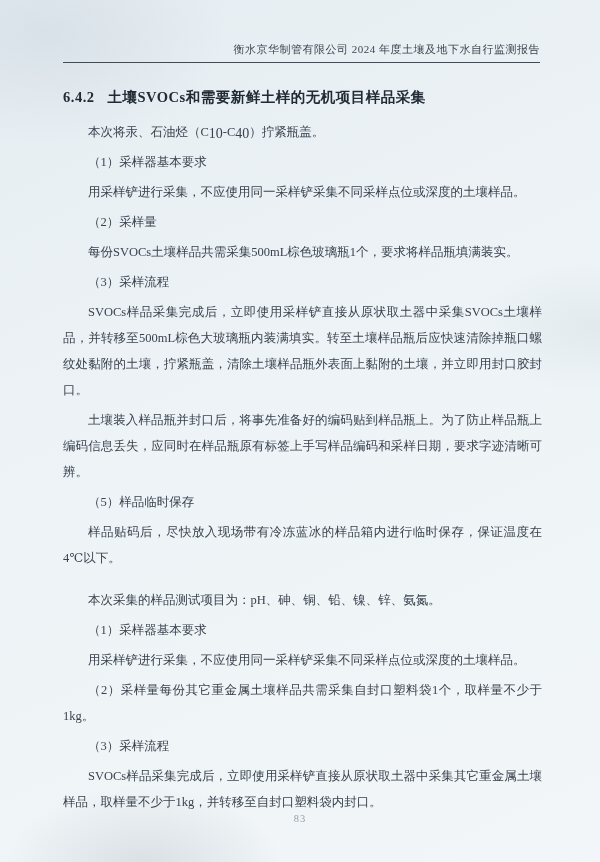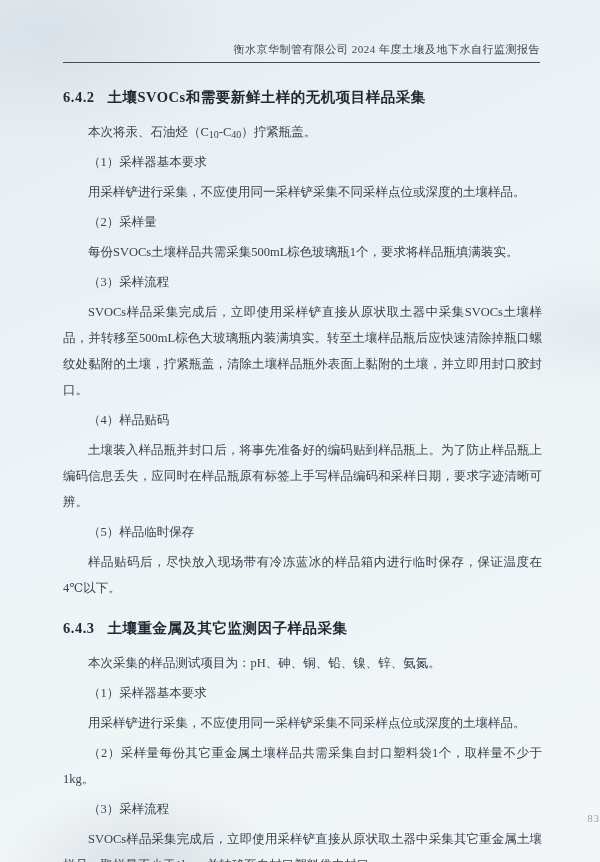--- a/index.html
+++ b/index.html
@@ -45,28 +45,28 @@
     text-align: left;
   }
   .section-heading .sec-num { letter-spacing: 0.5px; text-align: right; }
   .section-heading .sec-title { margin-left: 13px; letter-spacing: 0.5px; text-align: center; }
   .section + .section { margin-top: 16px; }
   .para {
     text-indent: 2em;
     margin-bottom: 4px;
   }
   sub.subscript {
-    font-size: 10px;
+    font-size: 14px;
     line-height: 0;
     vertical-align: -2px;
   }
   .page-number {
     position: absolute;
     bottom: 38px; left: 0; right: 0;
-    text-align: right;
+    text-align: center;
     font-size: 10.5px;
     color: #949ea6;
     letter-spacing: 1px;
   }
 </style>
 </head>
 <body>
 
 <div class="page">
 
@@ -80,30 +80,26 @@
       <h2 class="section-heading">
         <span class="sec-num">6.4.2</span><span class="sec-title">土壤SVOCs和需要新鲜土样的无机项目样品采集</span>
       </h2>
       <p class="para"><span>本次将汞、石油烃（C</span><sub class="subscript">10</sub><span>-C</span><sub class="subscript">40</sub><span>）拧紧瓶盖。</span></p>
       <p class="para">（1）采样器基本要求</p>
       <p class="para">用采样铲进行采集，不应使用同一采样铲采集不同采样点位或深度的土壤样品。</p>
       <p class="para">（2）采样量</p>
       <p class="para">每份SVOCs土壤样品共需采集500mL棕色玻璃瓶1个，要求将样品瓶填满装实。</p>
       <p class="para">（3）采样流程</p>
       <p class="para">SVOCs样品采集完成后，立即使用采样铲直接从原状取土器中采集SVOCs土壤样品，并转移至500mL棕色大玻璃瓶内装满填实。转至土壤样品瓶后应快速清除掉瓶口螺纹处黏附的土壤，拧紧瓶盖，清除土壤样品瓶外表面上黏附的土壤，并立即用封口胶封口。</p>
-      <p class="para">（4）样品贴码</p>
       <p class="para">土壤装入样品瓶并封口后，将事先准备好的编码贴到样品瓶上。为了防止样品瓶上编码信息丢失，应同时在样品瓶原有标签上手写样品编码和采样日期，要求字迹清晰可辨。</p>
       <p class="para">（5）样品临时保存</p>
       <p class="para">样品贴码后，尽快放入现场带有冷冻蓝冰的样品箱内进行临时保存，保证温度在4℃以下。</p>
     </div>
 
     <div class="section">
-      <h2 class="section-heading">
-        <span class="sec-num">6.4.3</span><span class="sec-title">土壤重金属及其它监测因子样品采集</span>
-      </h2>
       <p class="para">本次采集的样品测试项目为：pH、砷、铜、铅、镍、锌、氨氮。</p>
       <p class="para">（1）采样器基本要求</p>
       <p class="para">用采样铲进行采集，不应使用同一采样铲采集不同采样点位或深度的土壤样品。</p>
       <p class="para">（2）采样量每份其它重金属土壤样品共需采集自封口塑料袋1个，取样量不少于1kg。</p>
       <p class="para">（3）采样流程</p>
       <p class="para">SVOCs样品采集完成后，立即使用采样铲直接从原状取土器中采集其它重金属土壤样品，取样量不少于1kg，并转移至自封口塑料袋内封口。</p>
     </div>
 
   </div>
 

